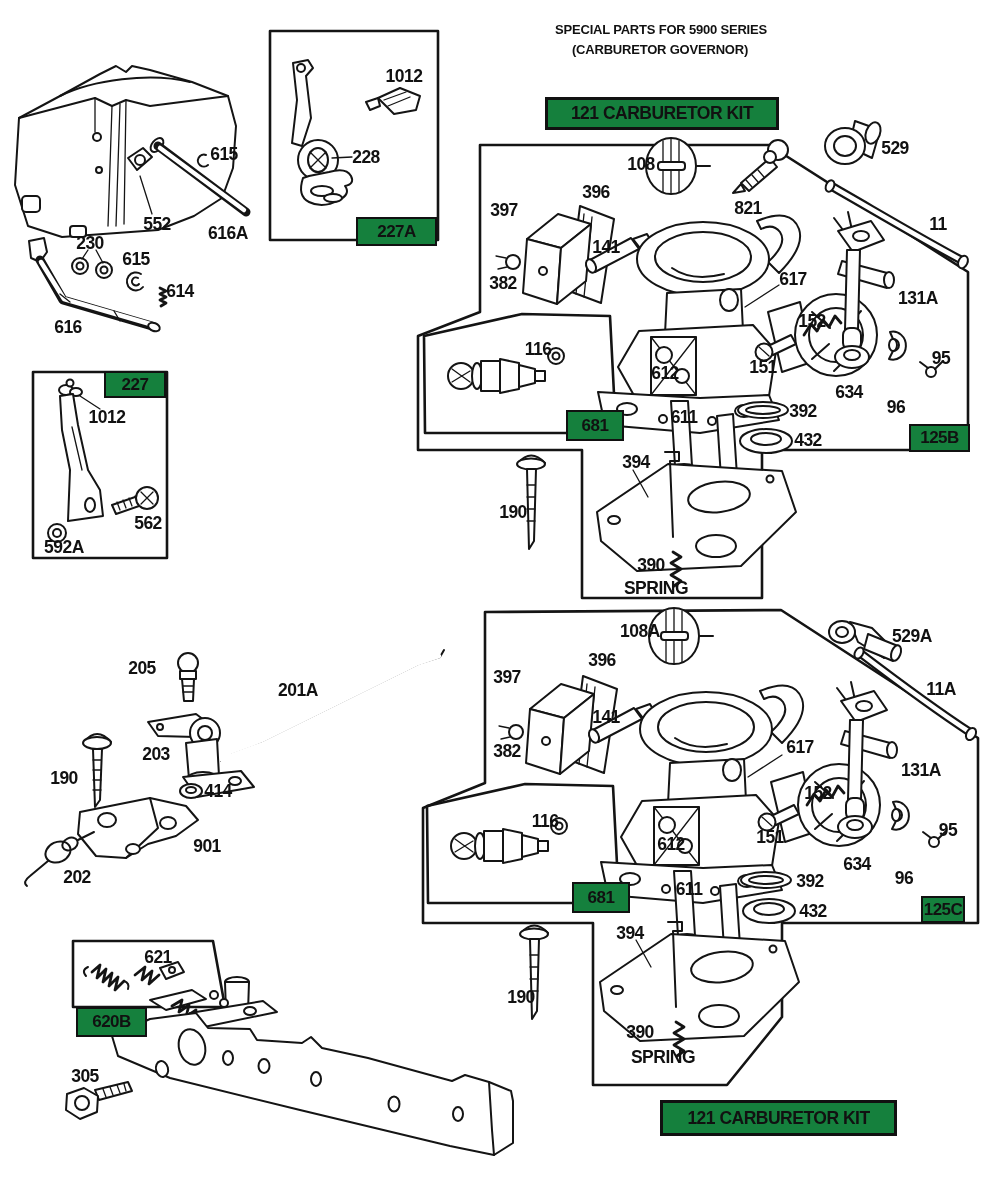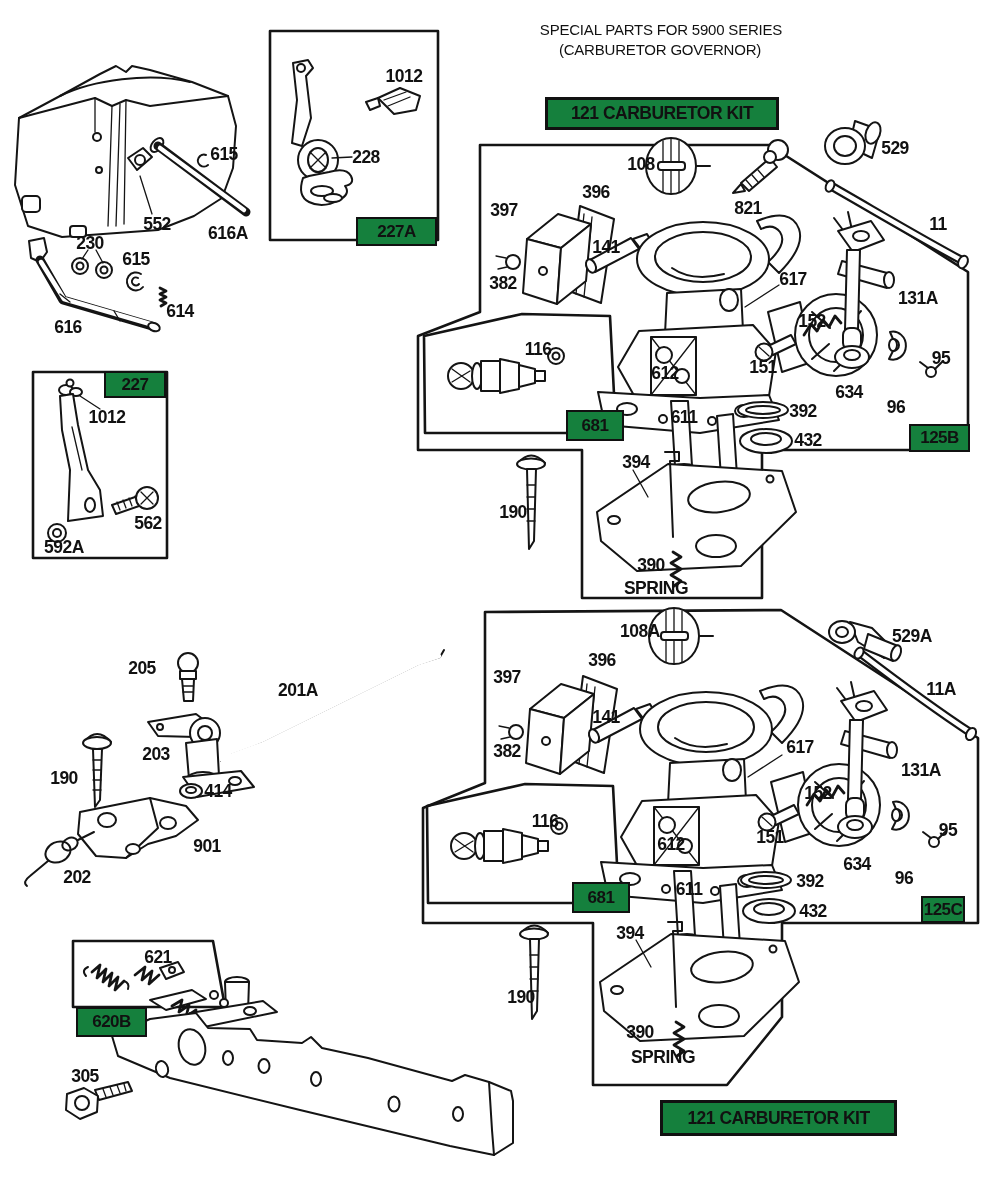--- a/index.html
+++ b/index.html
@@ -11,21 +11,21 @@
       stroke:#141414;stroke-width:2;fill:#ffffff;stroke-linejoin:round;stroke-linecap:round;}
   svg.art .ln{fill:none;}
   svg.art .thin{stroke-width:1.3;fill:none;}
   svg.art .bound{fill:none;stroke-width:2.6;}
   svg.art .tube{stroke-width:9;fill:none;}
   svg.art .core{stroke:#ffffff;stroke-width:4.5;fill:none;}
   svg.art .coil{fill:none;stroke-width:2.8;}
   .labels{position:absolute;left:0;top:0;width:100%;height:100%;}
   .plabel{position:absolute;transform:translate(-50%,-50%);font-weight:700;font-size:17.5px;
           letter-spacing:-0.5px;white-space:nowrap;color:#111;}
-  .title{position:absolute;transform:translate(-50%,-50%);font-weight:400;font-size:15px;
+  .title{position:absolute;transform:translate(-50%,-50%);font-weight:700;font-size:13px;
          letter-spacing:-0.2px;white-space:nowrap;}
   .gbox{position:absolute;border:2.5px solid #111;background:#15803d;display:flex;align-items:center;
         justify-content:center;font-weight:700;font-size:17px;letter-spacing:-0.5px;box-sizing:border-box;}
   .banner{border-width:3px;font-size:17.5px;}
 </style>
 </head>
 <body>
 
 <div class="stage">
 
@@ -400,21 +400,21 @@
   <div class="gbox" style="left:76px;top:1007px;width:71px;height:30px;">620B</div>
 
   <div style="position:absolute;left:0;top:0;width:100%;height:100%;">
         <span class="plabel" style="left: 224px; top: 154px;">615</span>
         <span class="plabel" style="left: 157px; top: 224px;">552</span>
         <span class="plabel" style="left: 228px; top: 233px;">616A</span>
         <span class="plabel" style="left: 404px; top: 76px;">1012</span>
         <span class="plabel" style="left: 366px; top: 157px;">228</span>
         <span class="plabel" style="left: 90px; top: 243px;">230</span>
         <span class="plabel" style="left: 136px; top: 259px;">615</span>
-        <span class="plabel" style="left: 180px; top: 311px;">614</span>
+        <span class="plabel" style="left: 180px; top: 291px;">614</span>
         <span class="plabel" style="left: 68px; top: 327px;">616</span>
         <span class="plabel" style="left: 107px; top: 417px;">1012</span>
         <span class="plabel" style="left: 148px; top: 523px;">562</span>
         <span class="plabel" style="left: 64px; top: 547px;">592A</span>
         <span class="plabel" style="left: 641px; top: 164px;">108</span>
         <span class="plabel" style="left: 596px; top: 192px;">396</span>
         <span class="plabel" style="left: 504px; top: 210px;">397</span>
         <span class="plabel" style="left: 748px; top: 208px;">821</span>
         <span class="plabel" style="left: 895px; top: 148px;">529</span>
         <span class="plabel" style="left: 606px; top: 247px;">141</span>

